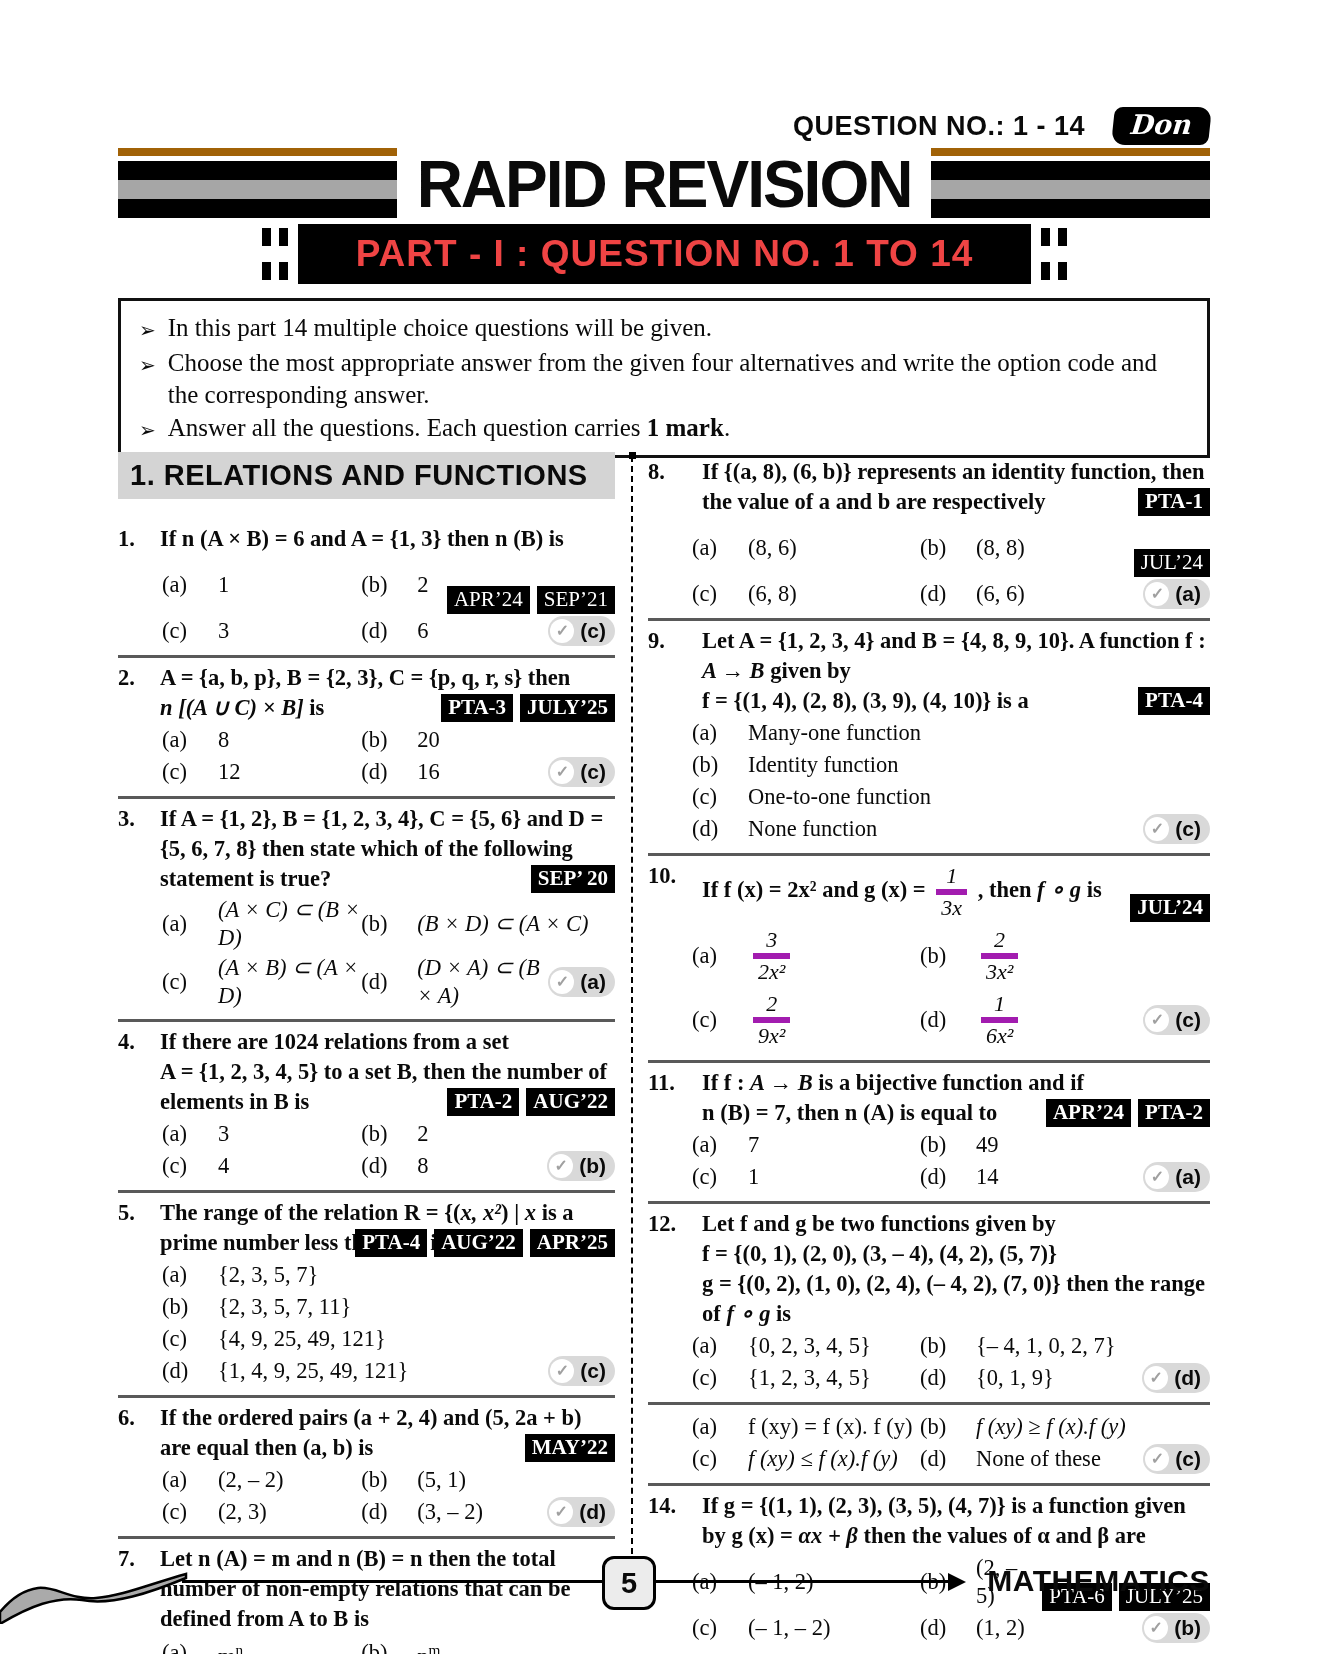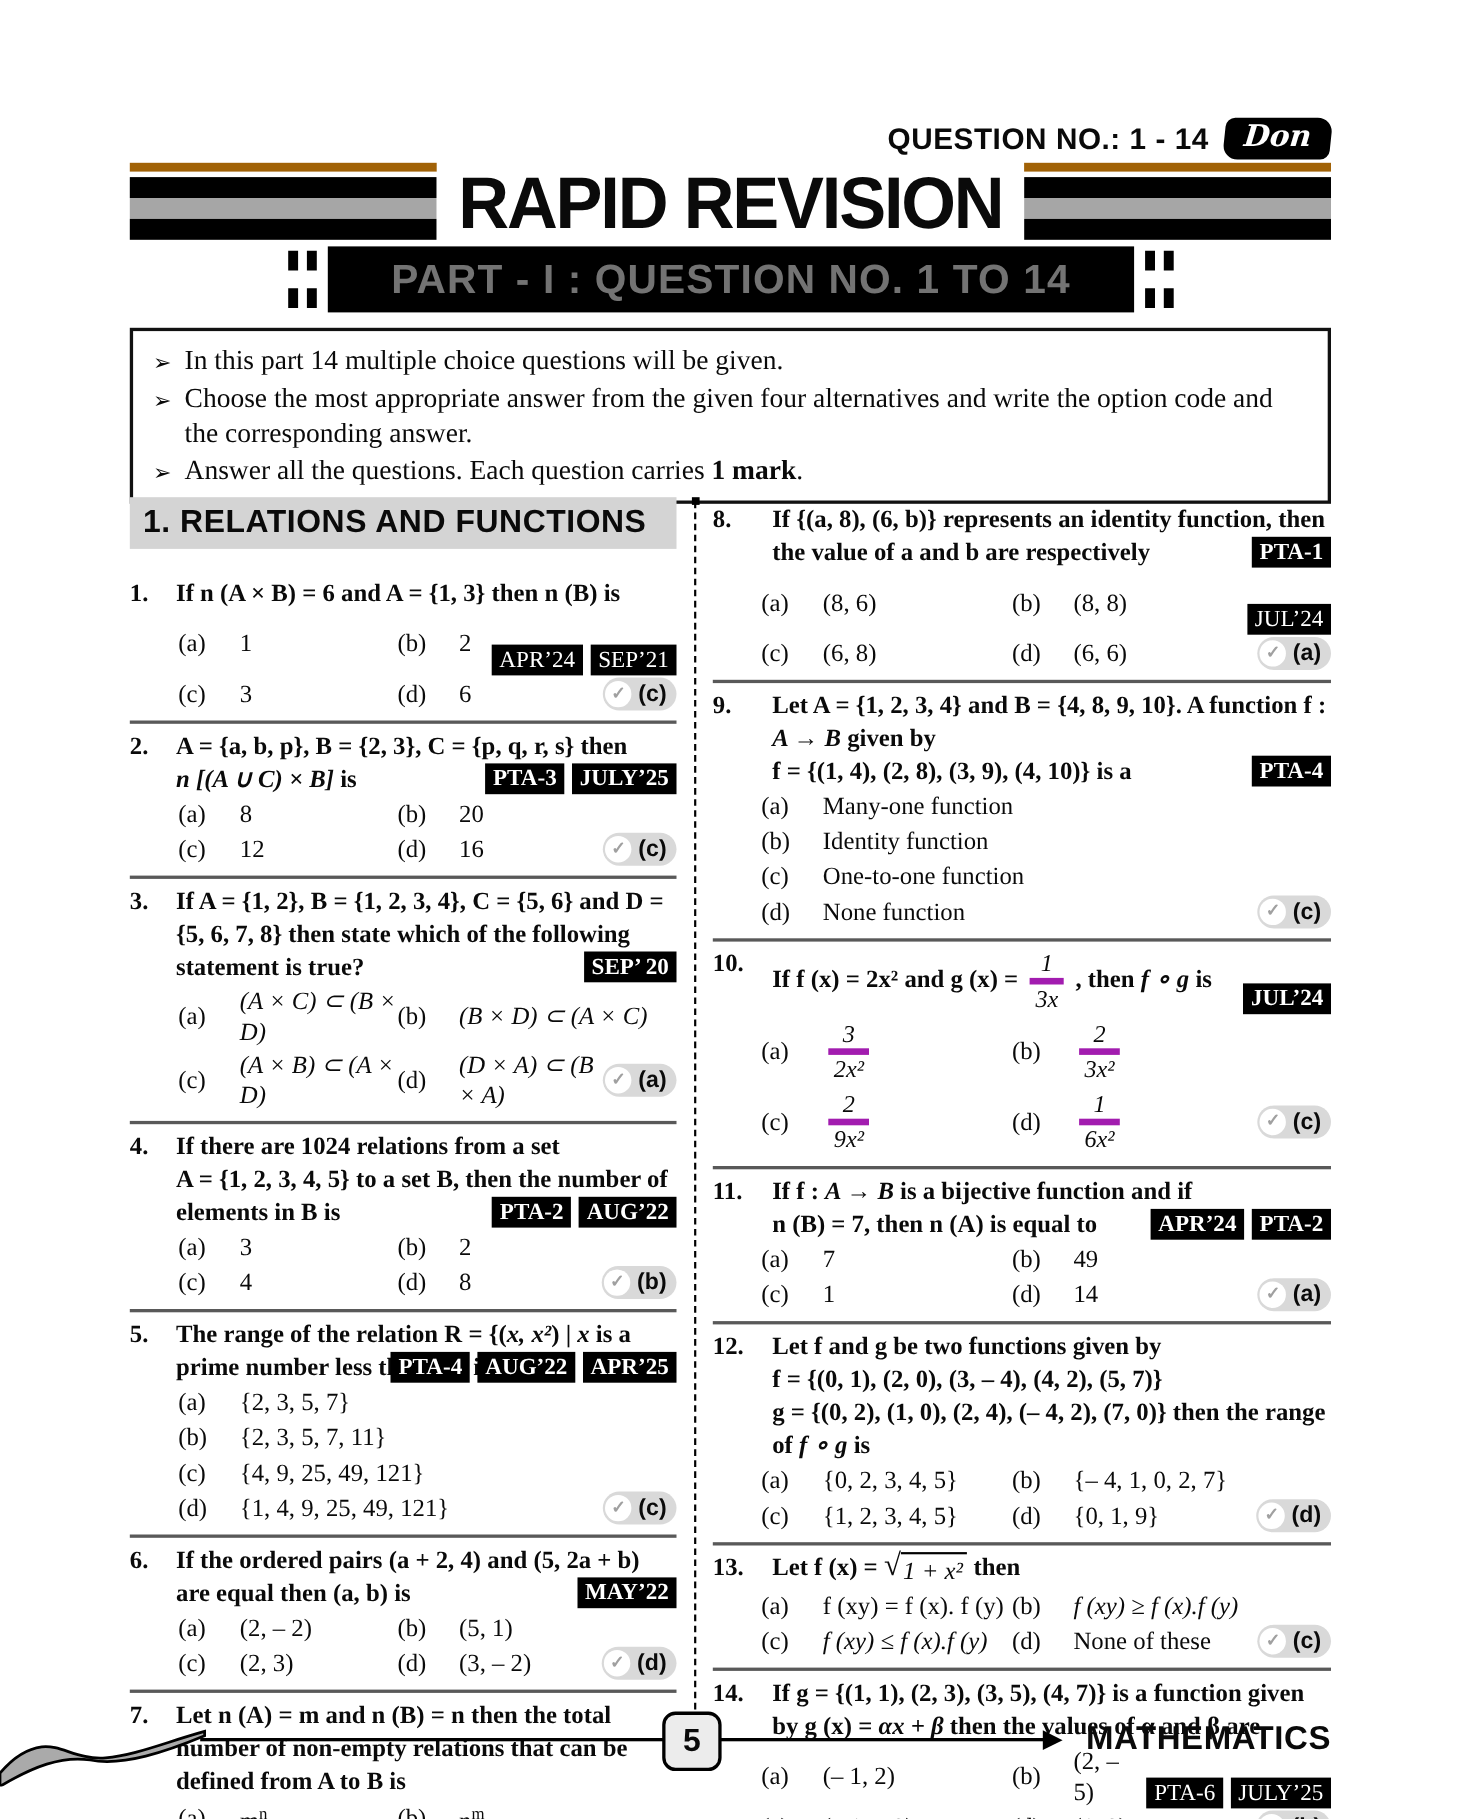--- a/index.html
+++ b/index.html
@@ -4,40 +4,40 @@
 <style>
   html,body{margin:0;padding:0;}
   body{
     width:1329px;height:1654px;overflow:hidden;background:#fff;
     font-family:"Liberation Serif", serif;color:#0a0a0a;position:relative;
   }
   .page{position:absolute;inset:0;}
 
   
   .top-row{position:absolute;top:106px;left:118px;right:119px;height:40px;
-    display:flex;justify-content:flex-end;align-items:center;gap:14px;}
+    display:flex;justify-content:flex-end;align-items:center;gap:28px;}
   .qno{font-family:"Liberation Sans",sans-serif;font-weight:bold;font-size:27px;letter-spacing:.5px;}
   .don{background:#000;color:#fff;font-family:"DejaVu Serif",serif;font-style:italic;font-weight:bold;
     font-size:27px;line-height:30px;padding:3px 18px 5px;border-radius:8px 14px 8px 14px;transform:skewX(-6deg);}
 
   
   .banner{position:absolute;top:148px;left:118px;right:119px;height:64px;border-top:8px solid #a16207;
     display:flex;align-items:center;}
   .stripes{flex:1;display:flex;flex-direction:column;padding-top:3px;}
   .stripes .sb{height:19px;background:#000;}
   .stripes .sg{height:19px;background:var(--stripe-gray,#a6a6a6);}
   .banner-title{background:#fff;padding:0 20px;margin-top:-8px;white-space:nowrap;
     font-family:"Liberation Sans",sans-serif;font-weight:900;font-size:64px;line-height:76px;
     letter-spacing:-2px;transform:scaleY(1.04);}
 
   
   .part-wrap{position:absolute;top:224px;left:0;right:0;height:60px;
     display:flex;justify-content:center;align-items:stretch;gap:10px;}
   .sprk{width:8px;border-left:9px dashed #000;border-right:9px dashed #000;margin:4px 0;}
-  .part-bar{background:#000;color:#737373;display:flex;align-items:center;padding:0 58px;
+  .part-bar{background:#000;color:#ef4444;display:flex;align-items:center;padding:0 58px;
     font-family:"Liberation Sans",sans-serif;font-weight:900;font-size:37px;letter-spacing:1px;}
 
   
   .instructions{position:absolute;top:298px;left:118px;right:119px;border:3px solid #111;padding:10px 18px 8px;}
   .instr-item{display:flex;gap:12px;font-size:25px;line-height:32px;margin:1px 0;}
   .arrow{flex:0 0 auto;font-size:20px;padding-top:2px;}
   .itext{flex:1;}
 
   
   .content{position:absolute;top:452px;left:118px;right:119px;bottom:96px;}
@@ -586,27 +586,20 @@
             </span>
             <span class="row-right">
               <span class="ans">
                 <span class="ck">✓</span>
                 <span class="al">(d)</span>
               </span>
             </span>
           </div>
         </div>
         <div class="q">
-          <div class="q-head">
-            <span class="q-num">13.</span>
-            <span class="q-text">Let f (x) = <span class="sqrt">
-                <span class="rsign">√</span>
-                <span class="rad">1 + x²</span>
-              </span> then</span>
-          </div>
           <div class="opt-row">
             <span class="opt first2">
               <span class="ol">(a)</span>
               <span class="ot">f (xy) = f (x). f (y)</span>
             </span>
             <span class="opt">
               <span class="ol">(b)</span>
               <span class="ot"><i>f (xy) ≥ f (x).f (y)</i></span>
             </span>
           </div>

